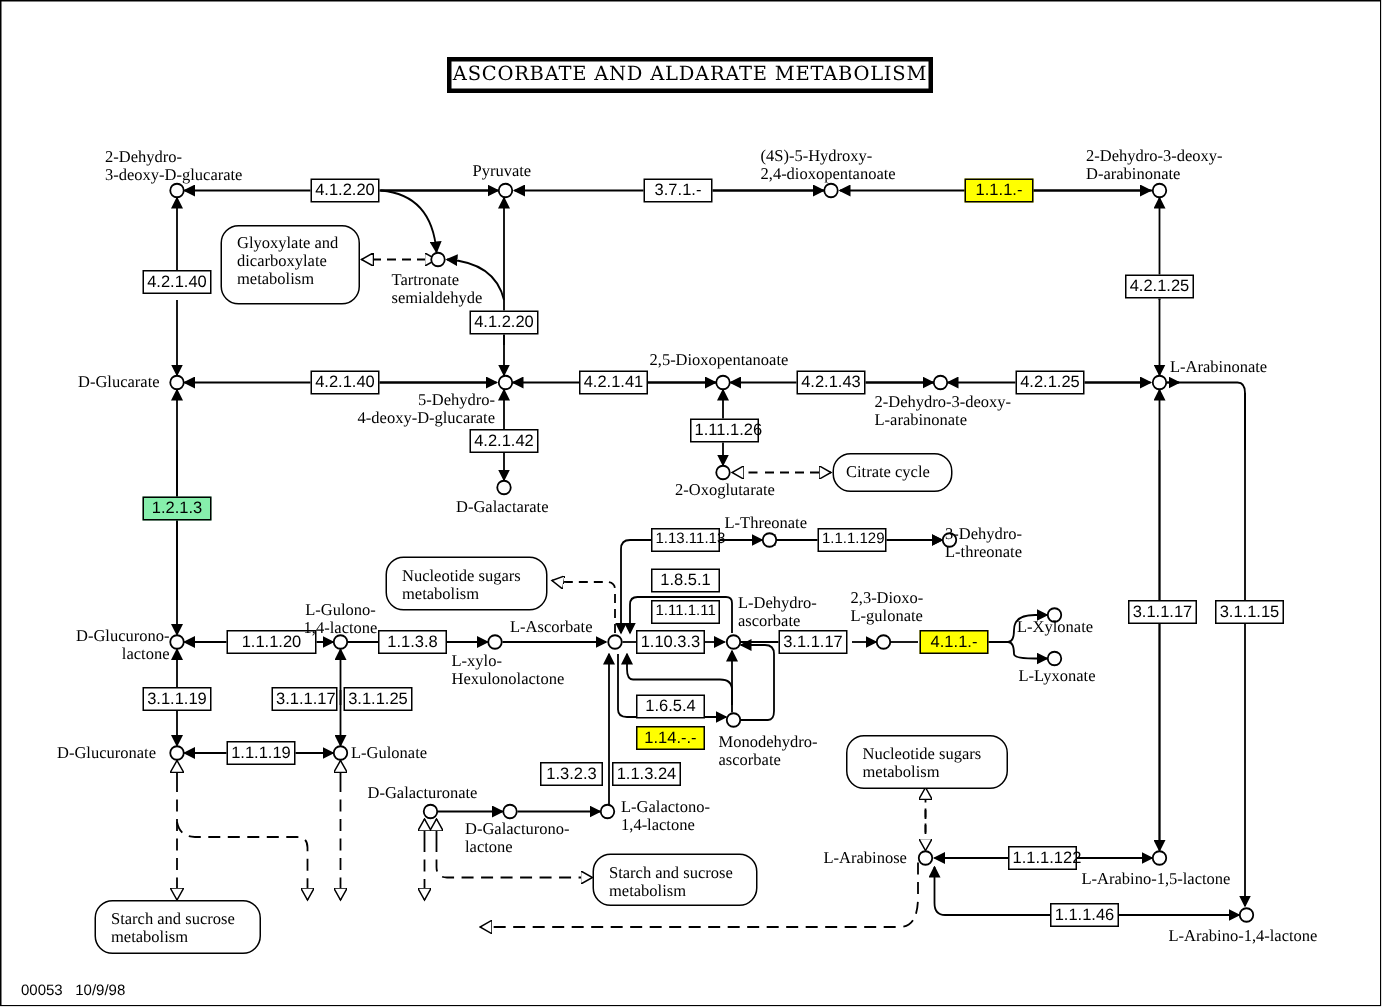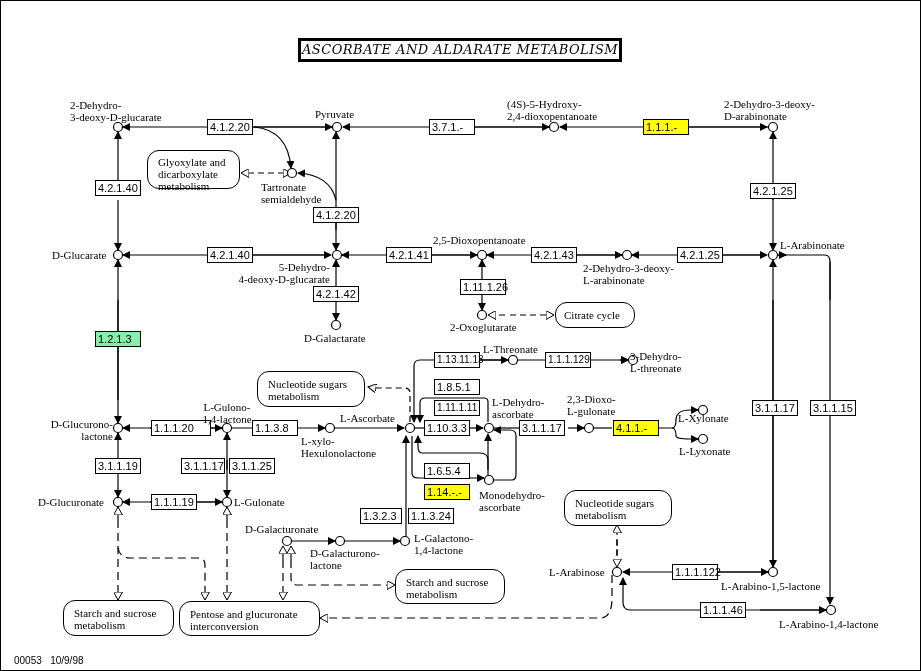--- a/index.html
+++ b/index.html
@@ -1,22 +1,22 @@
 <!DOCTYPE html>
 <html><head>
 <meta charset="utf-8">
 <style>
   html, body { margin:0; padding:0; background:#fff; }
   #canvas { position:relative; width:921px; height:671px; background:#fff; overflow:hidden; }
   #frame { position:absolute; left:0; top:0; width:919px; height:669px; border:1px solid #000; box-sizing:border-box; width:921px; height:671px; }
   svg#lines { position:absolute; left:0; top:0; }
   .title { position:absolute; left:298px; top:38px; width:324px; height:24px; border:3px solid #000; box-sizing:border-box;
-    font-family:"DejaVu Serif", serif; font-size:13px; letter-spacing:0.5px; text-align:center; line-height:18px; background:#fff;font-style:italic; }
+    font-family:"DejaVu Serif", serif; font-size:13px; letter-spacing:0.5px; text-align:center; line-height:18px; background:#fff; }
   .ec { position:absolute; height:16px; border:1px solid #000; background:#fff; box-sizing:border-box;
-    font-family:"Liberation Sans", sans-serif; font-size:11px; line-height:14px; text-align:left; padding:0 2px; white-space:nowrap; cursor:pointer; }
+    font-family:"Liberation Sans", sans-serif; font-size:11px; line-height:14px; text-align:center; padding:0 2px; white-space:nowrap; cursor:pointer; }
   .ec.hl { background:#ffff00; }
   .lbl { position:absolute; font-family:"Liberation Serif", serif; font-size:11px; line-height:12px; white-space:nowrap; color:#000; }
   .lbl.r { text-align:right; }
   .lbl.c { text-align:center; }
   .map { position:absolute; border:1px solid #000; border-radius:12px; background:#fff; box-sizing:border-box;
     font-family:"Liberation Serif", serif; font-size:11px; line-height:12px; padding:6px 10px; cursor:pointer; }
   .footer { position:absolute; left:14px; top:655px; font-family:"Liberation Sans", sans-serif; font-size:10px; }
 </style>
 </head>
 <body>
@@ -237,24 +237,23 @@
   <div class="lbl" style="left:479px;top:489px;"><span>Monodehydro-</span><br><span>ascorbate</span></div>
   <div class="lbl" style="left:38px;top:496px;">D-Glucuronate</div>
   <div class="lbl" style="left:234px;top:496px;">L-Gulonate</div>
   <div class="lbl" style="left:245px;top:523px;">D-Galacturonate</div>
   <div class="lbl" style="left:310px;top:547px;"><span>D-Galacturono-</span><br><span>lactone</span></div>
   <div class="lbl" style="left:414px;top:532px;"><span>L-Galactono-</span><br><span>1,4-lactone</span></div>
   <div class="lbl" style="left:549px;top:566px;">L-Arabinose</div>
   <div class="lbl" style="left:721px;top:580px;">L-Arabino-1,5-lactone</div>
   <div class="lbl" style="left:779px;top:618px;">L-Arabino-1,4-lactone</div>
 
-  <div class="map" style="left:147px;top:150px;width:93px;height:39px;padding-top:5px;"><span>Glyoxylate and</span><br><span>dicarboxylate</span><br><span>metabolism</span></div>
+  <div class="map" style="left:147px;top:150px;width:93px;height:53px;padding-top:5px;"><span>Glyoxylate and</span><br><span>dicarboxylate</span><br><span>metabolism</span></div>
   <div class="map" style="left:555px;top:302px;width:80px;height:26px;padding:6px 8px;">Citrate cycle</div>
   <div class="map" style="left:257px;top:371px;width:108px;height:36px;"><span>Nucleotide sugars</span><br><span>metabolism</span></div>
   <div class="map" style="left:564px;top:490px;width:108px;height:36px;"><span>Nucleotide sugars</span><br><span>metabolism</span></div>
   <div class="map" style="left:63px;top:600px;width:111px;height:36px;"><span>Starch and sucrose</span><br><span>metabolism</span></div>
   <div class="map" style="left:395px;top:569px;width:110px;height:35px;"><span>Starch and sucrose</span><br><span>metabolism</span></div>
-  <div class="map" style="left:179px;top:601px;width:141px;height:35px;"><span>Pentose and glucuronate</span><br><span>interconversion</span></div>
 
   <div class="footer">
     <span>00053</span>&nbsp;&nbsp;&nbsp;<span>10/9/98</span>
   </div>
 </div>
 
 </body></html>

